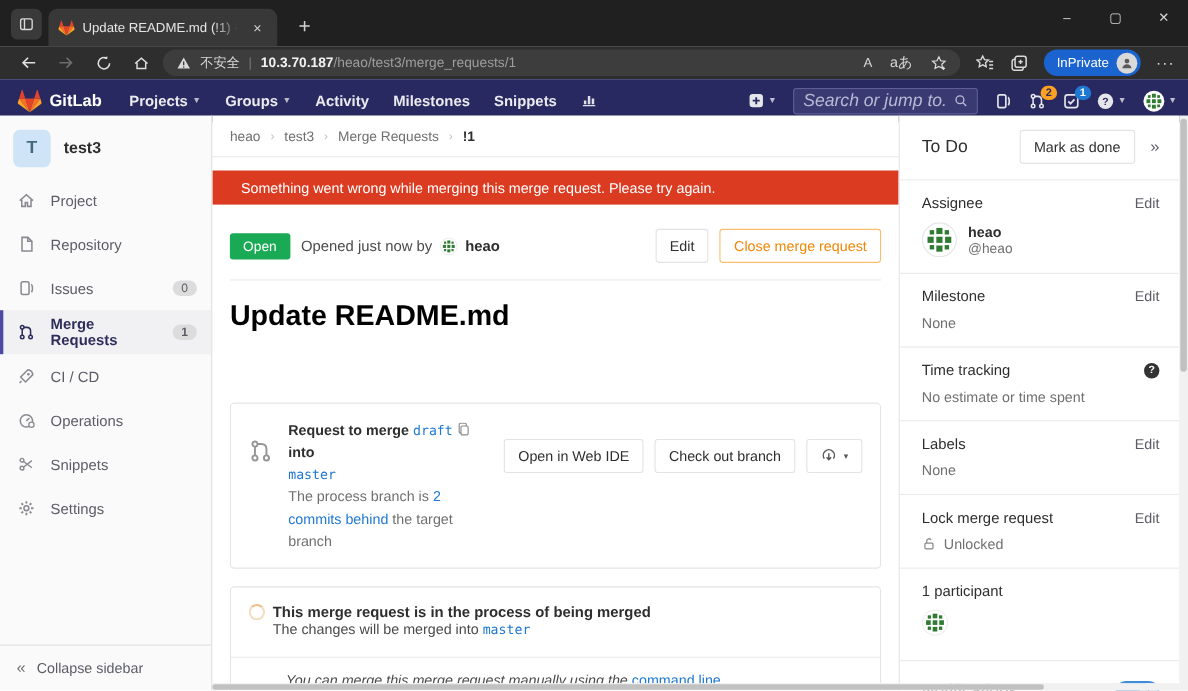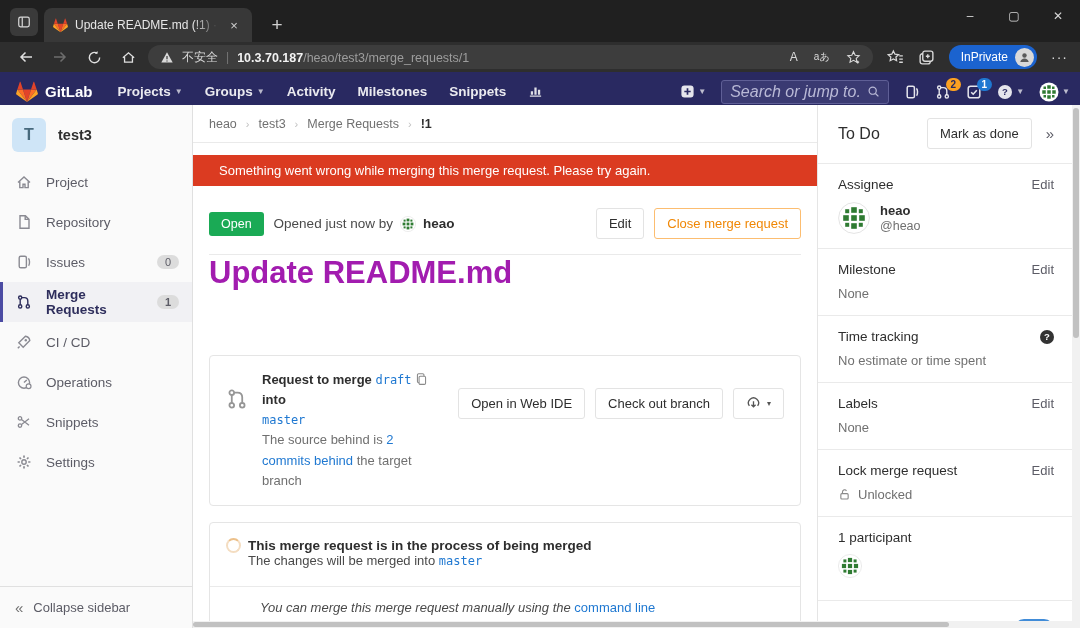--- a/index.html
+++ b/index.html
@@ -69,21 +69,21 @@
   .crumb-current { color:#2e2e2e; font-weight:700; }
   .alert { margin-top:12px; background:#db3b21; color:#fff; font-size:13px; padding:8px 16px 8px 26px; }
   .detail { padding:0 16px; }
   .mr-state-row { margin-top:22px; padding-bottom:15px; border-bottom:1px solid #eaeaea; display:flex; align-items:center; gap:10px; }
   .badge-open { background:#1aaa55; color:#fff; font-size:12.5px; padding:5px 12px; border-radius:3px; }
   .opened-by { color:#4a4a4a; font-size:13.5px; display:flex; align-items:center; gap:7px; }
   .author { font-weight:700; color:#2e2e2e; }
   .row-actions { margin-left:auto; display:flex; gap:10px; }
   .btn { background:#fff; border:1px solid #e3e3e3; border-radius:3px; font-size:13px; color:#2e2e2e; padding:7px 12px; display:inline-flex; align-items:center; gap:6px; }
   .btn-close-mr { border-color:#fcbd70; color:#f08705; }
-  .mr-title { font-size:31px; font-weight:600; color:#a21caf; }
+  .mr-title { font-size:26px; font-weight:600; color:#000000; margin-top:16px; }
 
   .mr-widget { margin-top:64px; border:1px solid #e5e5e5; border-radius:4px; padding:14px 16px; display:flex; gap:14px; align-items:flex-start; }
   .mw-icon { color:#969696; margin-top:16px; }
   .mw-text { width:262px; font-size:13px; color:#707070; line-height:1.55; }
   .bold-dark { color:#2e2e2e; font-weight:700; }
   .mono-branch { font-family:"DejaVu Sans Mono", monospace; color:#1f78d1; font-size:12px; }
   .link { color:#1f78d1; text-decoration:none; }
   .copy-ic { color:#8a8a8a; vertical-align:-2px; }
   .mw-actions { margin-left:auto; display:flex; gap:10px; align-items:center; margin-top:18px; flex:none; }
 
@@ -175,21 +175,21 @@
     <div class="addr-pill">
       <svg width="14" height="13" viewBox="0 0 16 16">
           <path d="M8 1.6l7 12.4H1z" fill="#d9d9d9"></path>
           <path d="M8 6v4.2M8 11.6v1.4" stroke="#2e2e2e" stroke-width="1.4"></path>
         </svg>
       <span class="sec-label">不安全</span>
       <span class="addr-sep">|</span>
       <span style="min-width:0;overflow:hidden;white-space:nowrap;"><span class="url-domain">10.3.70.187</span><span class="url-path">/heao/test3/merge_requests/1</span></span>
       <span class="pill-right">
         <span style="font-size:12px;">A</span>
-        <span style="font-size:10px;">aあ</span>
+        <span style="font-size:13px;">aあ</span>
         <svg width="15" height="15" viewBox="0 0 16 16">
             <path d="M8 1.8l1.8 3.8 4.2.5-3.1 2.8.8 4.1L8 11l-3.7 2 .8-4.1L2 6.1l4.2-.5z" fill="none" stroke="#d9d9d9" stroke-width="1.2"></path>
             <path d="M12.5 11.5v3M11 13h3" stroke="#d9d9d9" stroke-width="1.3"></path>
           </svg>
       </span>
     </div>
     <div class="chrome-right">
       <svg width="17" height="17" viewBox="0 0 16 16">
           <path d="M6 1.8l1.5 3.1 3.4.4-2.5 2.3.6 3.4L6 9.4 3 11l.6-3.4L1.1 5.3l3.4-.4z" fill="none" stroke="#d9d9d9" stroke-width="1.2"></path>
           <path d="M11.5 6.5h3.4M11.5 9.5h3.4M11.5 12.5h3.4" stroke="#d9d9d9" stroke-width="1.3"></path>
@@ -466,21 +466,21 @@
           </span>
           <div class="mw-text">
             <span class="bold-dark">Request to merge</span>
             <span class="mono-branch">draft</span>
             <svg class="copy-ic" width="13" height="13" viewBox="0 0 16 16" style="display:inline-block">
                 <rect x="5" y="4" width="8" height="10" rx="1.5" fill="none" stroke="currentColor" stroke-width="1.3"></rect>
                 <path d="M11 4V2.5A1.5 1.5 0 0 0 9.5 1H4.5A1.5 1.5 0 0 0 3 2.5v8A1.5 1.5 0 0 0 4.5 12H5" fill="none" stroke="currentColor" stroke-width="1.3"></path>
               </svg>
             <span class="bold-dark">into</span><br>
             <span class="mono-branch">master</span><br>
-            <span>The source behind is</span>
+            <span>The process branch is</span>
             <span class="link">2 commits behind</span>
             <span>the target branch</span>
           </div>
           <div class="mw-actions">
             <button class="btn">Open in Web IDE</button>
             <button class="btn">Check out branch</button>
             <button class="btn">
               <svg width="15" height="15" viewBox="0 0 16 16">
                   <path d="M3.6 10.6a5.4 5.4 0 1 1 8.8 0" fill="none" stroke="#555" stroke-width="1.4"></path>
                   <path d="M8 5.5v6M5.8 9.3L8 11.6l2.2-2.3" fill="none" stroke="#555" stroke-width="1.4"></path>

